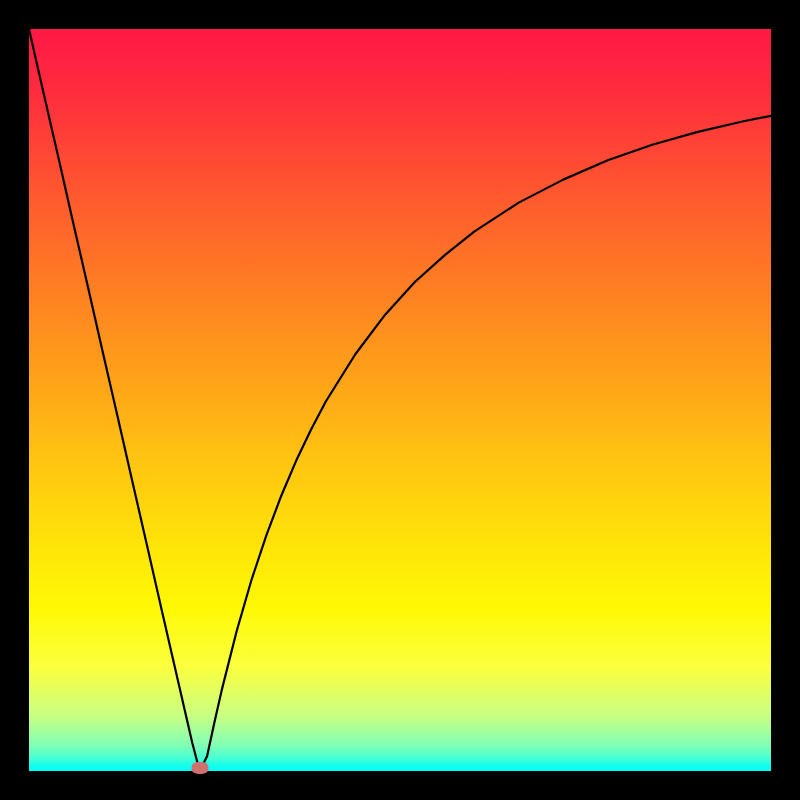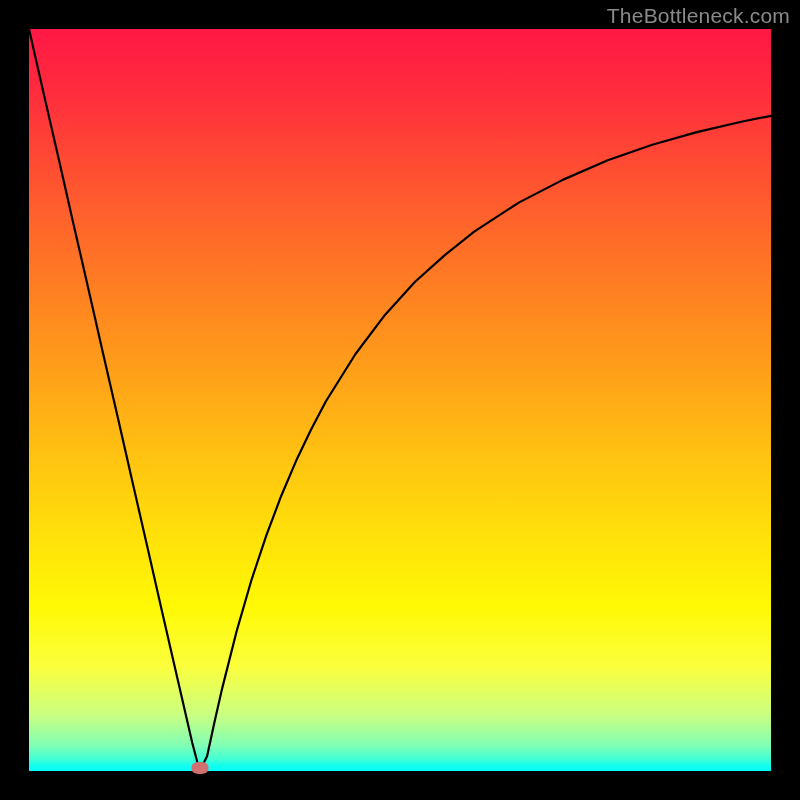--- a/index.html
+++ b/index.html
@@ -73,14 +73,13 @@
 </head>
 <body>
 
 <div class="frame">
   <div class="plot-area">
     <svg class="curve" viewBox="0 0 742 742" preserveAspectRatio="none">
       <path id="curve-path" d="M0.00 0.00 L14.84 65.30 L29.68 129.85 L44.52 195.15 L59.36 259.70 L74.20 325.00 L89.04 389.55 L103.88 454.85 L118.72 519.40 L133.56 584.70 L148.40 649.25 L163.24 713.80 L170.66 742.00 L178.08 727.16 L185.50 693.03 L192.92 660.38 L207.76 601.76 L222.60 550.56 L237.44 506.04 L252.28 466.72 L267.12 431.84 L281.96 400.68 L296.80 372.48 L326.48 325.00 L356.16 285.67 L385.84 253.02 L415.52 226.31 L445.20 202.57 L489.72 173.63 L534.24 150.63 L578.76 131.33 L623.28 115.75 L667.80 103.14 L712.32 92.75 L742.00 86.81" fill="none" stroke="#000" stroke-width="2.2" stroke-linejoin="round" stroke-linecap="round"></path>
     </svg>
     <div class="marker" id="min-marker" style="left: 170.66px; top: 739px; background: rgb(210, 111, 111);"></div>
   </div>
-  <div class="watermark">TheBottleneck.com</div>
 </div>
 
 </body></html>

